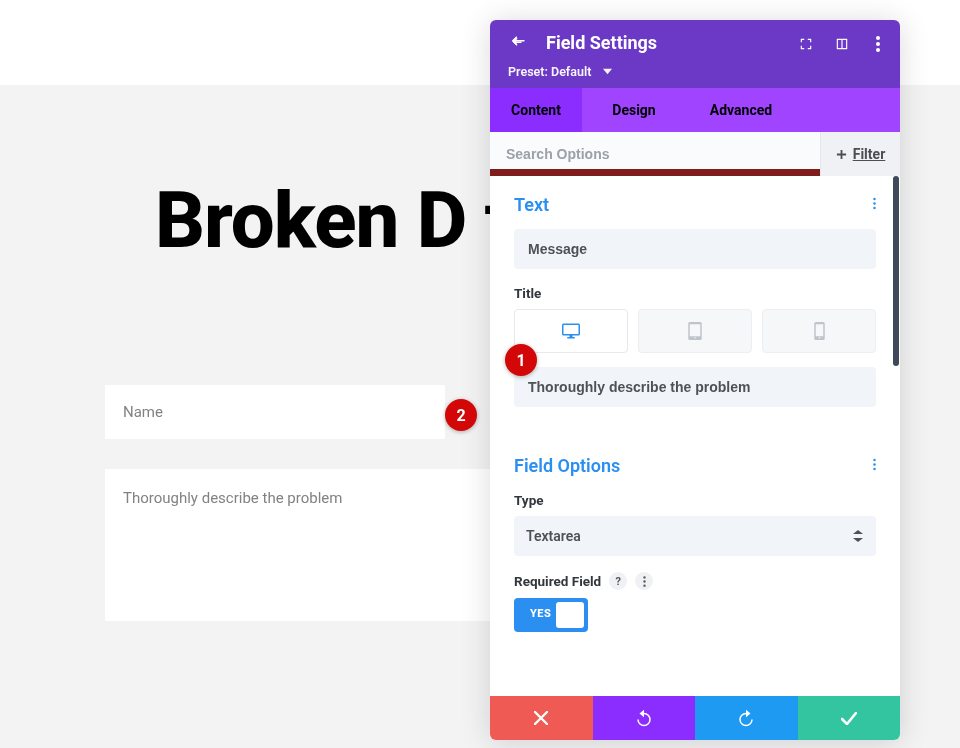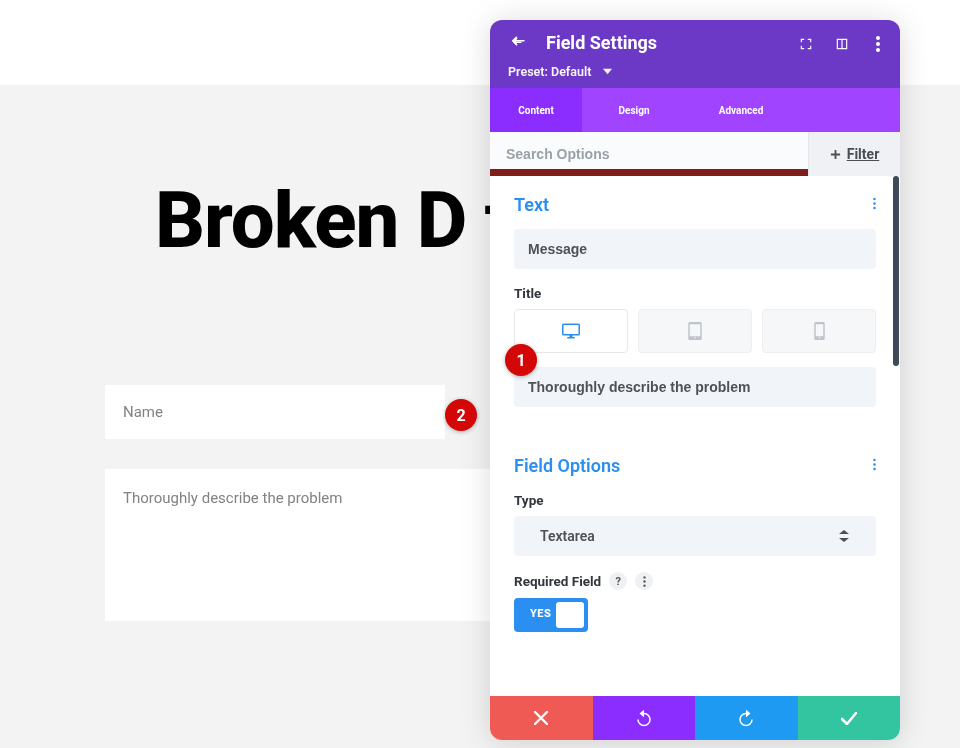--- a/index.html
+++ b/index.html
@@ -55,21 +55,21 @@
     color: #828282;
     font-size: 15px;
   }
 
   
   .panel {
     position: absolute;
     left: 490px; top: 20px;
     width: 410px; height: 720px;
     background: #fff;
-    border-radius: 12px;
+    border-radius: 6px;
     box-shadow: 0 2px 30px rgba(0,0,0,.15);
     overflow: hidden;
   }
 
   
   .panel-header {
     background: #6b39c6;
     color: #fff;
     height: 68px;
     position: relative;
@@ -102,22 +102,22 @@
   }
   .panel-header .right-icons svg { fill:#fff; }
 
   
   .panel-tabs {
     background: #a044ff;
     height: 44px;
     display: flex;
   }
   .panel-tabs .tab {
-    color: #ffffff;
-    font-size: 10px;
+    color: #000000;
+    font-size: 14px;
     font-weight: 700;
     display: flex; align-items: center; justify-content: center;
     cursor: pointer;
     flex: 0 0 auto;
   }
   .panel-tabs .tab.content  { width: 92px;  background:#8c2dff; }
   .panel-tabs .tab.design   { width: 104px; }
   .panel-tabs .tab.advanced { width: 110px; }
 
   
@@ -132,21 +132,21 @@
     width: 305px; height: 44px;
     border: none; outline: none;
     background: transparent;
     padding: 0 16px;
     font-size: 14px;
     color: #555;
   }
   .panel-search input::placeholder { color: #9ba1a8; font-weight: 600; }
   .panel-search .filter-btn {
     position: absolute; right:0; top:0;
-    width: 92px; height: 44px;
+    width: 80px; height: 44px;
     background: #f0f1f4;
     border-left: 1px solid #e4e6ea;
     display: flex; align-items: center; justify-content: center;
     gap: 6px;
     font-size: 14px; font-weight: 700; color:#4a4e55;
     cursor: pointer;
     text-decoration: underline;
   }
   .panel-search .filter-btn svg { width: 11px; height: 11px; stroke:#4a4e55; stroke-width:2;}
 
@@ -197,21 +197,21 @@
     border: none; border-radius: 4px;
     padding: 0 14px;
     font-size: 14px; color:#4e5258;
     font-weight: 600;
   }
 
   .select-input {
     width: 100%; height: 40px;
     background: #f1f4f8;
     border-radius: 4px;
-    padding: 0 26px;
+    padding: 0 12px;
     font-size: 14px; color:#4e5258;
     font-weight: 600;
     display:flex; align-items:center; justify-content:space-between;
     cursor:pointer;
   }
   .select-input svg { width:12px; height:12px; fill:#4e5258; }
 
   
   .device-row {
     display:flex; gap: 10px;

